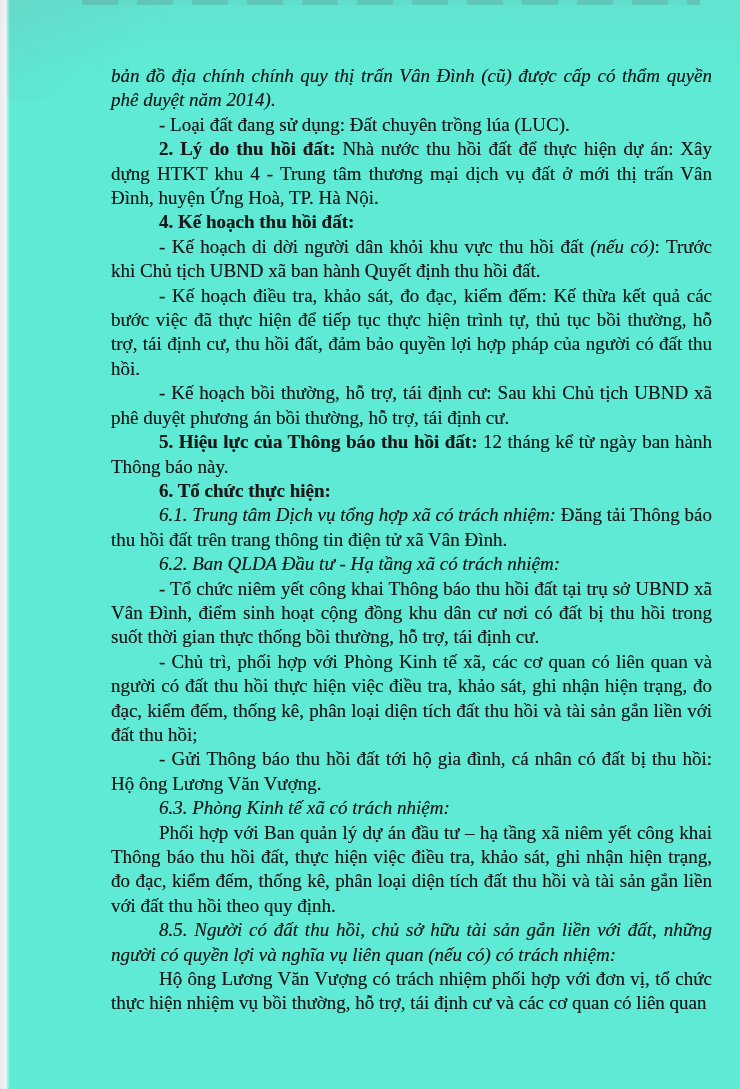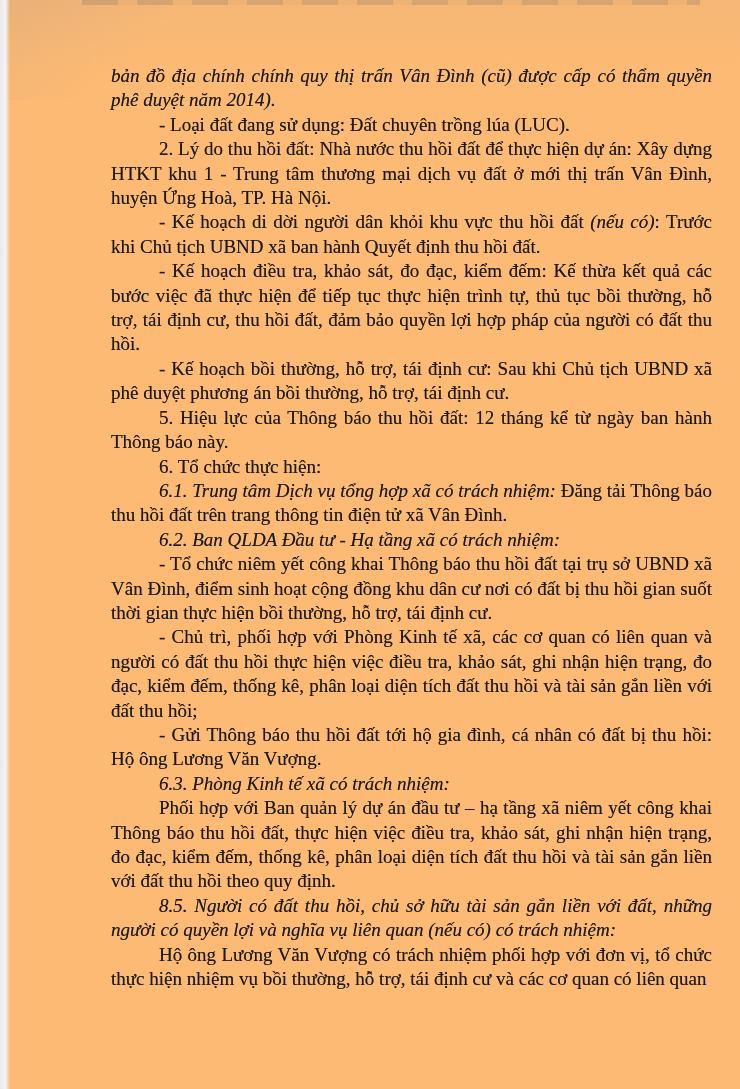--- a/index.html
+++ b/index.html
@@ -6,21 +6,21 @@
     margin: 0;
     padding: 0;
     width: 740px;
     height: 1089px;
     background: #ffffff;
     overflow: hidden;
   }
   .scan-page {
     position: absolute;
     inset: 0;
-    background: #fdba74;
+    background: #5eead4;
   }
   
   .top-edge-artifact {
     position: absolute;
     top: 0;
     left: 82px;
     right: 40px;
     height: 5px;
     background:
       repeating-linear-gradient(90deg,
@@ -66,43 +66,44 @@
     text-align: justify;
     text-shadow: 0 0 0.4px rgba(20, 20, 20, 0.55);
   }
   .para {
     margin: 0;
     padding: 0;
   }
   .para.indent {
     text-indent: 48px;
   }
-  .b { font-weight: normal; }
+  .b { font-weight: bold; }
   .i { font-style: italic; }
 </style>
 </head>
 <body>
 
 <div class="scan-page">
   <div class="top-wash"></div>
   <div class="corner-wash"></div>
   <div class="top-edge-artifact"></div>
   <div class="left-edge-artifact"></div>
   <div class="text-block">
       <p class="para"><span class="i">bản đồ địa chính chính quy thị trấn Vân Đình (cũ) được cấp có thẩm quyền phê duyệt năm 2014).</span></p>
       <p class="para indent"><span>- Loại đất đang sử dụng: Đất chuyên trồng lúa (LUC).</span></p>
-      <p class="para indent"><span class="b">2. Lý do thu hồi đất:</span><span> Nhà nước thu hồi đất để thực hiện dự án: Xây dựng HTKT khu 1 - Trung tâm thương mại dịch vụ đất ở mới thị trấn Vân Đình, huyện Ứng Hoà, TP. Hà Nội.</span></p>
+      <p class="para indent"><span class="b">2. Lý do thu hồi đất:</span><span> Nhà nước thu hồi đất để thực hiện dự án: Xây dựng HTKT khu 4 - Trung tâm thương mại dịch vụ đất ở mới thị trấn Vân Đình, huyện Ứng Hoà, TP. Hà Nội.</span></p>
+      <p class="para indent"><span class="b">4. Kế hoạch thu hồi đất:</span></p>
       <p class="para indent"><span>- Kế hoạch di dời người dân khỏi khu vực thu hồi đất </span><span class="i">(nếu có)</span><span>: Trước khi Chủ tịch UBND xã ban hành Quyết định thu hồi đất.</span></p>
       <p class="para indent"><span>- Kế hoạch điều tra, khảo sát, đo đạc, kiểm đếm: Kế thừa kết quả các bước việc đã thực hiện để tiếp tục thực hiện trình tự, thủ tục bồi thường, hỗ trợ, tái định cư, thu hồi đất, đảm bảo quyền lợi hợp pháp của người có đất thu hồi.</span></p>
       <p class="para indent"><span>- Kế hoạch bồi thường, hỗ trợ, tái định cư: Sau khi Chủ tịch UBND xã phê duyệt phương án bồi thường, hỗ trợ, tái định cư.</span></p>
       <p class="para indent"><span class="b">5. Hiệu lực của Thông báo thu hồi đất:</span><span> 12 tháng kể từ ngày ban hành Thông báo này.</span></p>
       <p class="para indent"><span class="b">6. Tổ chức thực hiện:</span></p>
       <p class="para indent"><span class="i">6.1. Trung tâm Dịch vụ tổng hợp xã có trách nhiệm:</span><span> Đăng tải Thông báo thu hồi đất trên trang thông tin điện tử xã Vân Đình.</span></p>
       <p class="para indent"><span class="i">6.2. Ban QLDA Đầu tư - Hạ tầng xã có trách nhiệm:</span></p>
-      <p class="para indent"><span>- Tổ chức niêm yết công khai Thông báo thu hồi đất tại trụ sở UBND xã Vân Đình, điểm sinh hoạt cộng đồng khu dân cư nơi có đất bị thu hồi gian suốt thời gian thực hiện bồi thường, hỗ trợ, tái định cư.</span></p>
+      <p class="para indent"><span>- Tổ chức niêm yết công khai Thông báo thu hồi đất tại trụ sở UBND xã Vân Đình, điểm sinh hoạt cộng đồng khu dân cư nơi có đất bị thu hồi trong suốt thời gian thực thống bồi thường, hỗ trợ, tái định cư.</span></p>
       <p class="para indent"><span>- Chủ trì, phối hợp với Phòng Kinh tế xã, các cơ quan có liên quan và người có đất thu hồi thực hiện việc điều tra, khảo sát, ghi nhận hiện trạng, đo đạc, kiểm đếm, thống kê, phân loại diện tích đất thu hồi và tài sản gắn liền với đất thu hồi;</span></p>
       <p class="para indent"><span>- Gửi Thông báo thu hồi đất tới hộ gia đình, cá nhân có đất bị thu hồi: Hộ ông Lương Văn Vượng.</span></p>
       <p class="para indent"><span class="i">6.3. Phòng Kinh tế xã có trách nhiệm:</span></p>
       <p class="para indent"><span>Phối hợp với Ban quản lý dự án đầu tư – hạ tầng xã niêm yết công khai Thông báo thu hồi đất, thực hiện việc điều tra, khảo sát, ghi nhận hiện trạng, đo đạc, kiểm đếm, thống kê, phân loại diện tích đất thu hồi và tài sản gắn liền với đất thu hồi theo quy định.</span></p>
       <p class="para indent"><span class="i">8.5. Người có đất thu hồi, chủ sở hữu tài sản gắn liền với đất, những người có quyền lợi và nghĩa vụ liên quan (nếu có) có trách nhiệm:</span></p>
       <p class="para indent"><span>Hộ ông Lương Văn Vượng có trách nhiệm phối hợp với đơn vị, tổ chức thực hiện nhiệm vụ bồi thường, hỗ trợ, tái định cư và các cơ quan có liên quan</span></p>
     </div>
 </div>
 
 </body></html>

